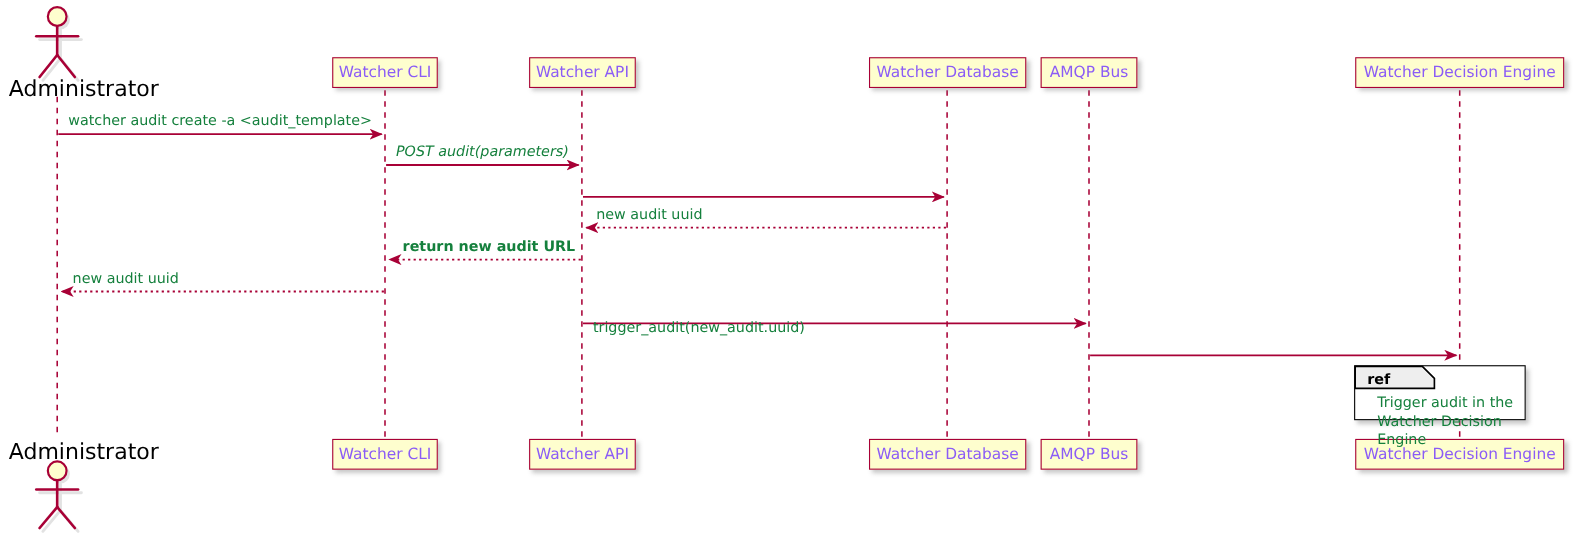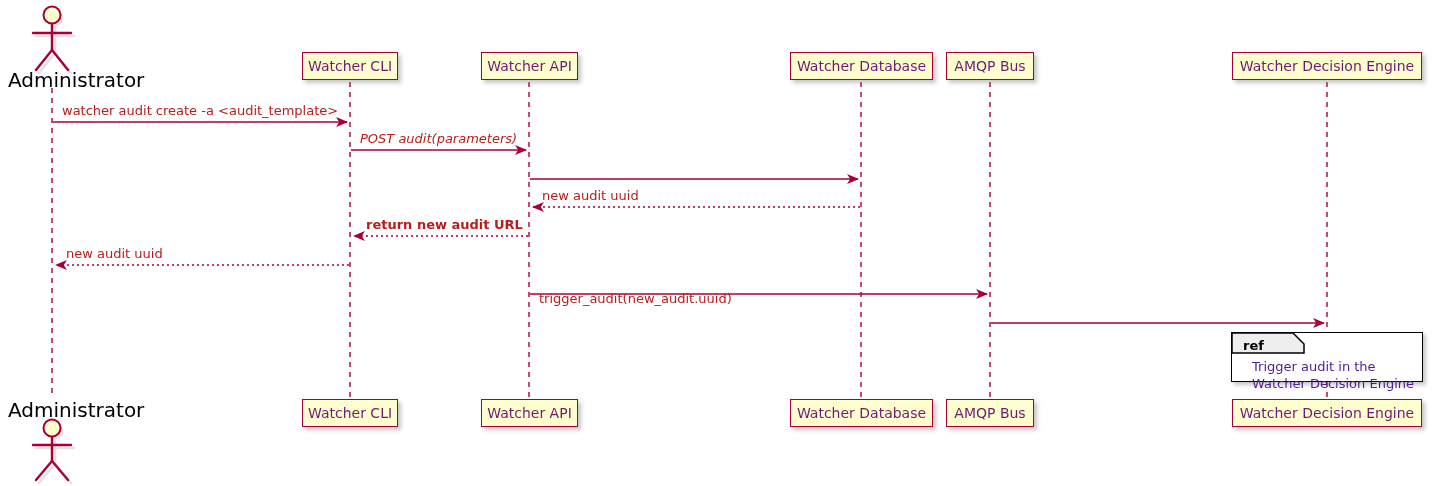--- a/index.html
+++ b/index.html
@@ -25,21 +25,21 @@
     top: 0; left: 0;
     width: 1434px;
     height: 486px;
   }
   
   .participant {
     position: absolute;
     box-sizing: border-box;
     background: #FEFECE;
     border: 1.5px solid #A80036;
-    color: #701a75;
+    color: #8b5cf6;
     font-size: 14px;
     line-height: 1;
     display: flex;
     align-items: center;
     justify-content: center;
     white-space: nowrap;
     box-shadow: 3px 3px 4px rgba(130,130,130,0.45);
     padding: 6px 9px;
     height: 28px;
   }
@@ -48,21 +48,21 @@
     position: absolute;
     font-size: 20px;
     color: #000000;
     white-space: nowrap;
     line-height: 1;
   }
   
   .msg-label {
     position: absolute;
     font-size: 13px;
-    color: #b91c1c;
+    color: #15803d;
     white-space: nowrap;
     line-height: 1;
   }
   
   .ref-box {
     position: absolute;
     box-sizing: border-box;
     background: #FFFFFF;
     border: 1.5px solid #000000;
     box-shadow: 3px 3px 4px rgba(130,130,130,0.45);
@@ -71,21 +71,21 @@
     position: absolute;
     font-size: 13px;
     font-weight: bold;
     color: #000000;
     line-height: 1;
     white-space: nowrap;
   }
   .ref-body {
     position: absolute;
     font-size: 13px;
-    color: #4c1d95;
+    color: #15803d;
     line-height: 17px;
     white-space: pre-line;
   }
 </style>
 </head>
 <body>
 
 <div id="diagram">
 
   <svg class="layer" viewBox="0 0 1434 486">
@@ -180,21 +180,21 @@
   <div class="participant" style="left:946px; top:399px; width:88px;">AMQP Bus</div>
   <div class="participant" style="left:1232px; top:399px; width:190px;">Watcher Decision Engine</div>
 
   <div class="msg-label" style="left:62px; top:104px;">watcher audit create -a &lt;audit_template&gt;</div>
   <div class="msg-label" style="left:360px; top:132px;font-style:italic;">POST audit(parameters)</div>
   <div class="msg-label" style="left:542px; top:189px;">new audit uuid</div>
   <div class="msg-label" style="left:366px; top:218px;font-weight:bold;">return new audit URL</div>
   <div class="msg-label" style="left:66px; top:247px;">new audit uuid</div>
   <div class="msg-label" style="left:539px; top:292px;">trigger_audit(new_audit.uuid)</div>
 
-  <div class="ref-box" style="left:1231px; top:332px; width:192px; height:50px;">
+  <div class="ref-box" style="left:1231px; top:332px; width:156px; height:50px;">
     <svg width="192" height="50" style="position:absolute;left:-1.5px;top:-1.5px;">
       <path d="M1,1 L62,1 L73,12 L73,21 L1,21 Z" fill="#EEEEEE" stroke="#000000" stroke-width="1.5"></path>
     </svg>
     <div class="ref-tab-label" style="left:11px; top:6px;">ref</div>
     <div class="ref-body" style="left:20px; top:25px;">Trigger audit in the
 Watcher Decision Engine</div>
   </div>
 
 </div>
 

